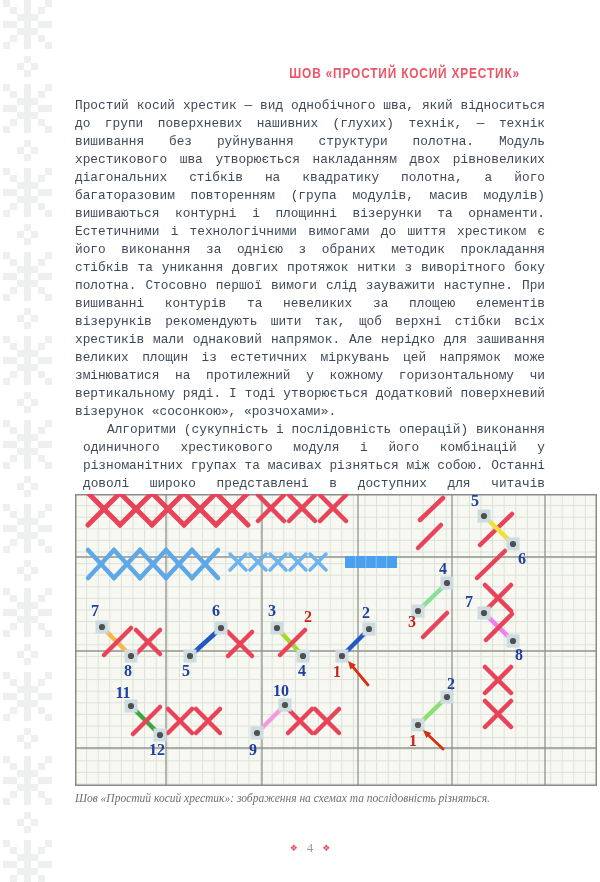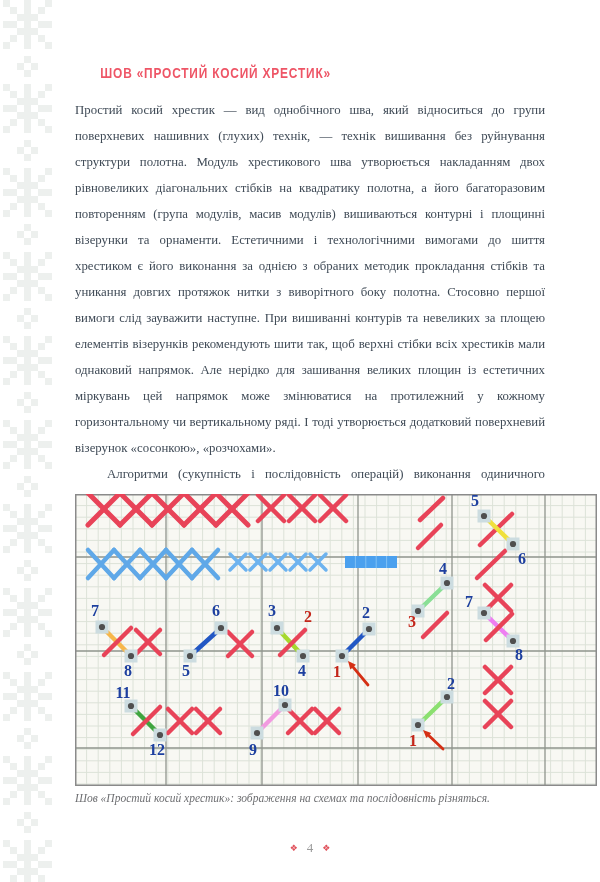--- a/index.html
+++ b/index.html
@@ -1,24 +1,24 @@
 <!DOCTYPE html>
 <html><head>
 <meta charset="utf-8">
 <style>
   html,body{margin:0;padding:0;}
   body{width:600px;height:882px;background:#ffffff;position:relative;overflow:hidden;
        font-family:"Liberation Serif",serif;}
   .ornament{position:absolute;left:0;top:0;}
-  .heading{position:absolute;left:75px;top:65px;width:470px;text-align:left;
+  .heading{position:absolute;left:75px;top:65px;width:470px;text-align:right;
            color:#ee5566;font-family:"Liberation Sans",sans-serif;font-weight:bold;
            font-size:14.5px;}
   .heading span{display:inline-block;transform:scaleX(.82);letter-spacing:1px;white-space:nowrap;}
   .bodytext{position:absolute;left:75px;top:97px;width:470px;color:#3f4a56;
-            font-size:12.8px;line-height:26px;text-align:justify;}
+            font-size:12.8px;line-height:18px;text-align:justify;font-family:Liberation Mono, monospace;}
   .bodytext p{margin:0;}
   .bodytext p + p{text-indent:24px;margin-left:8px;}
   .diagram{position:absolute;left:75px;top:494px;}
   .caption{position:absolute;left:75px;top:792px;width:522px;font-style:italic;
            font-size:11.5px;color:#6e6f72;}
   .footer{position:absolute;left:75px;top:838px;width:470px;text-align:center;
           color:#9b9b9b;}
   .footer .diamond{color:#e0505a;font-size:9px;vertical-align:1px;}
   .footer .num{margin:0 5px;font-size:13px;}
 </style>

